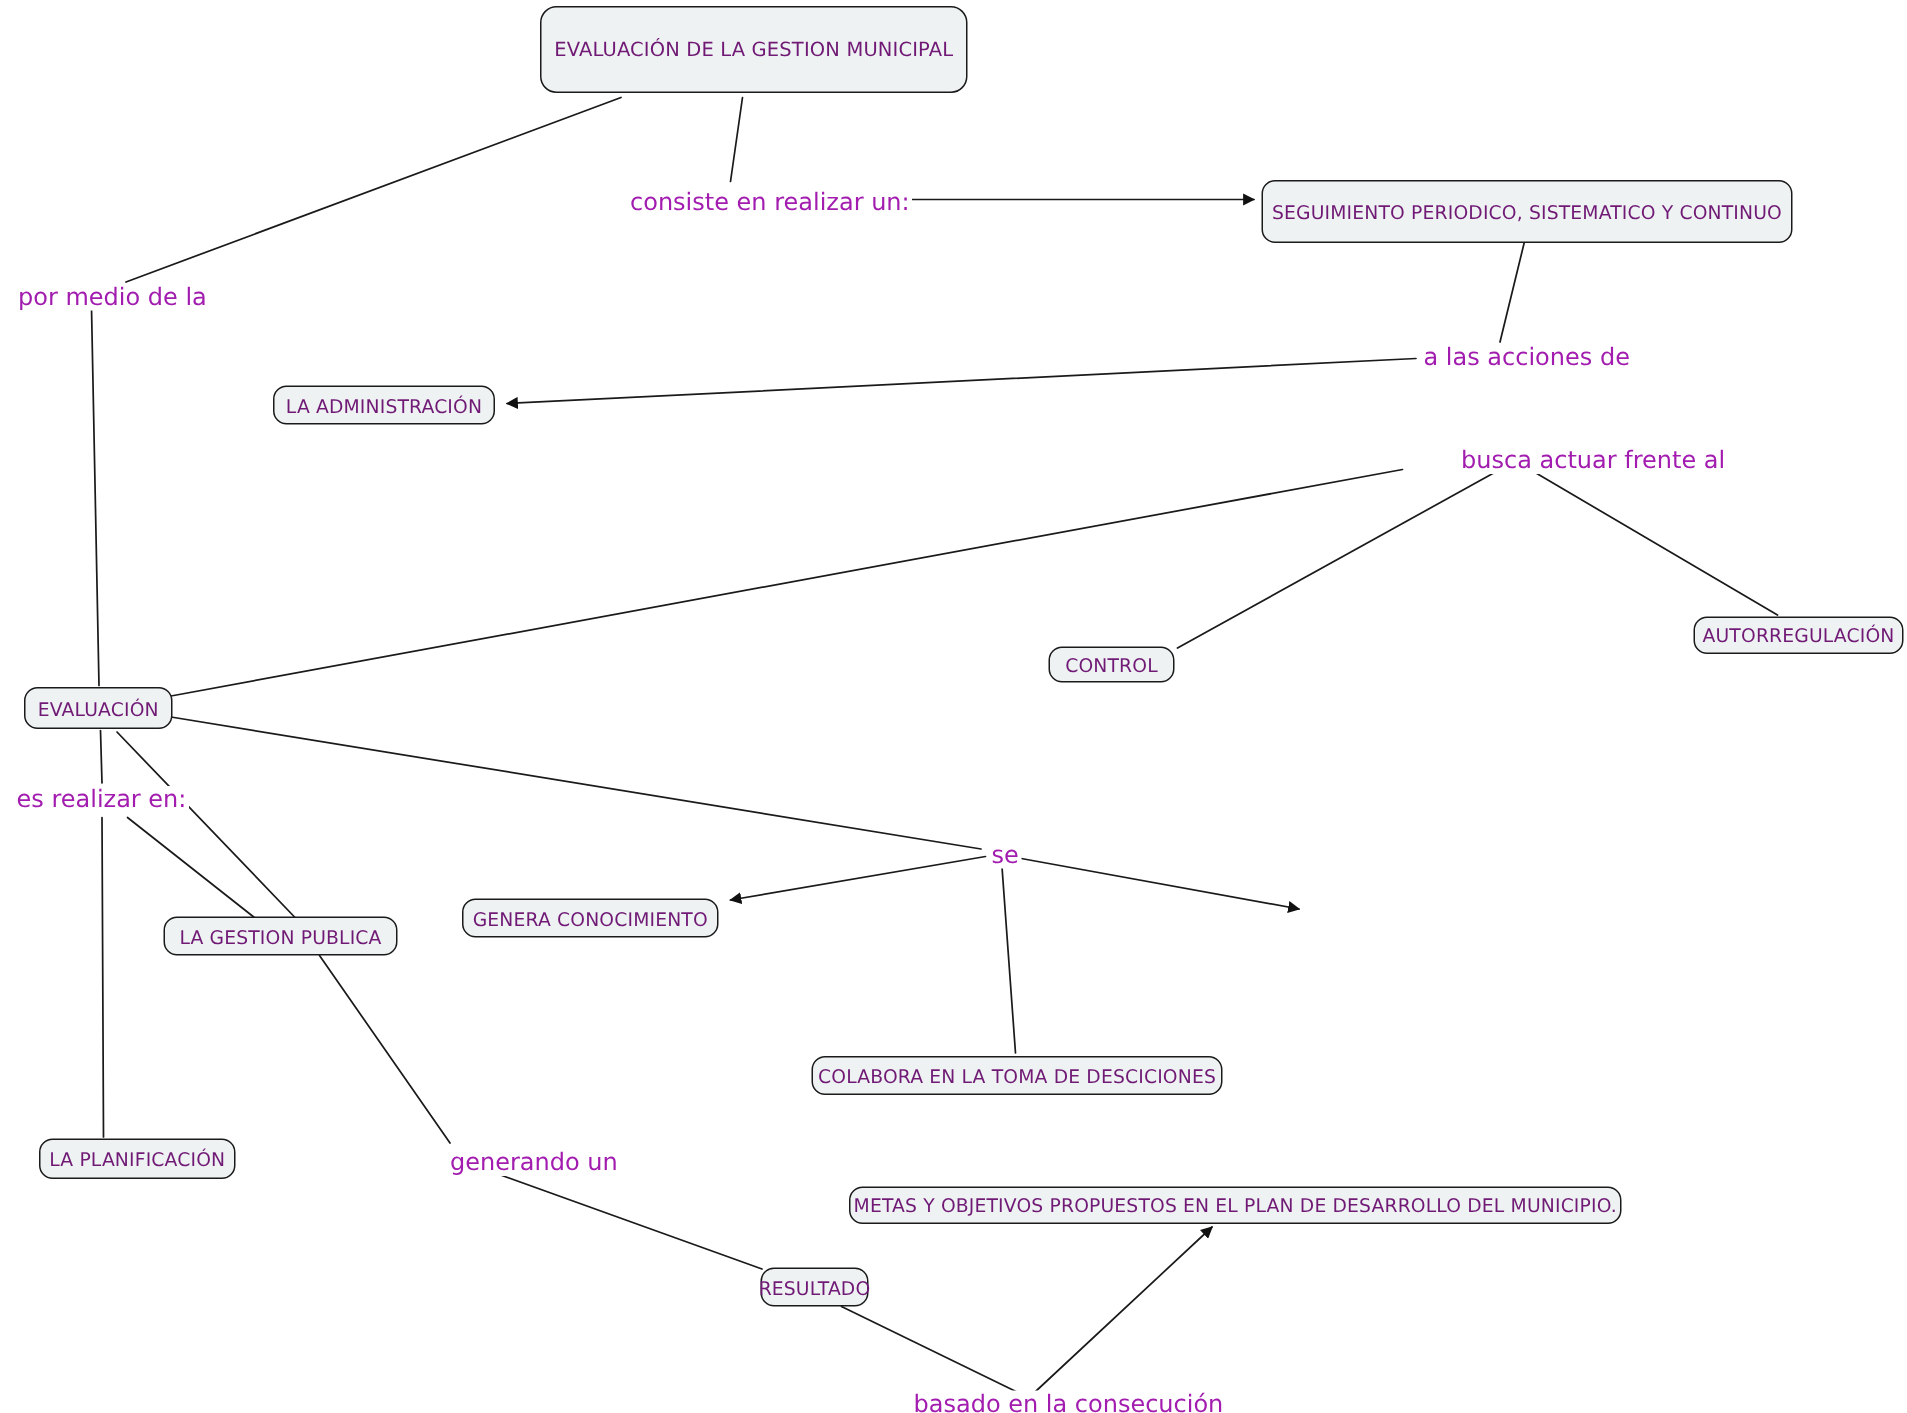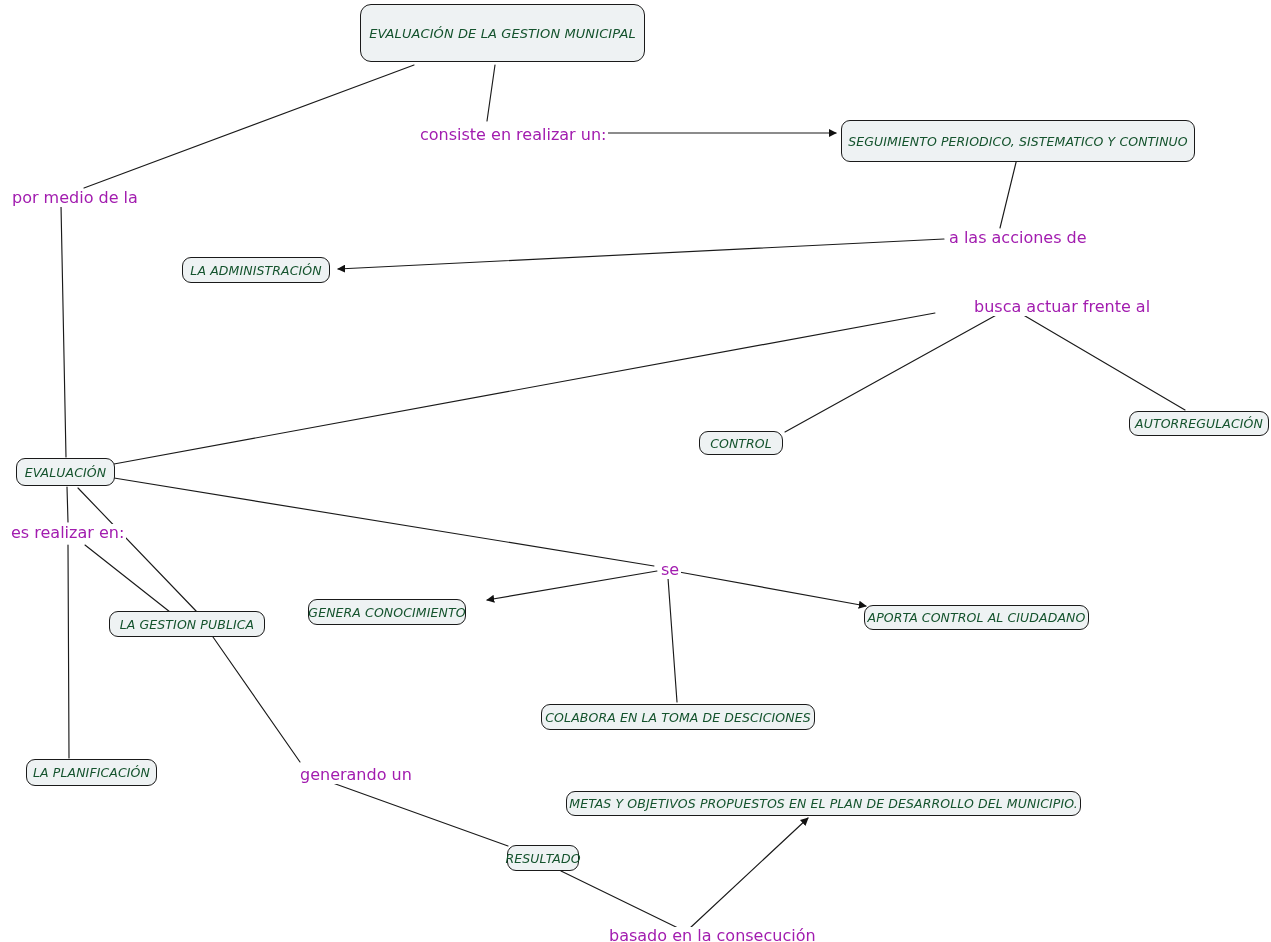--- a/index.html
+++ b/index.html
@@ -23,27 +23,26 @@
   }
   .node{
     position:absolute;
     box-sizing:border-box;
     display:flex;
     align-items:center;
     justify-content:center;
     background:#eef2f3;
     border:1px solid #1a1a1a;
     border-radius:9px;
-    color:#14532d;
+    color:#701a75;
     font-size:12.5px;
     letter-spacing:0.1px;
     white-space:nowrap;
     padding:0 10px;
     z-index:3;
-    font-style:italic;
   }
   .node.root{
     border-radius:11px;
     font-size:13px;
     background:#eef2f3;
   }
   .link-label{
     position:absolute;
     background:#ffffff;
     color:#a21caf;
@@ -120,25 +119,24 @@
   <div class="node" style="left:16px;top:458px;width:99px;height:28px;">EVALUACIÓN</div>
 
   <div class="node" style="left:699px;top:431px;width:84px;height:24px;">CONTROL</div>
 
   <div class="node" style="left:1129px;top:411px;width:140px;height:25px;">AUTORREGULACIÓN</div>
 
   <div class="node" style="left:109px;top:611px;width:156px;height:26px;">LA GESTION PUBLICA</div>
 
   <div class="node" style="left:2px;top:759px;width:131px;height:27px;margin-left:24px;">LA PLANIFICACIÓN</div>
 
-  <div class="node" style="left:308px;top:599px;width:158px;height:26px;">GENERA CONOCIMIENTO</div>
+  <div class="node" style="left:308px;top:599px;width:171px;height:26px;">GENERA CONOCIMIENTO</div>
 
   <div class="node" style="left:541px;top:704px;width:274px;height:26px;">COLABORA EN LA TOMA DE DESCICIONES</div>
 
-  <div class="node" style="left:864px;top:605px;width:225px;height:25px;">APORTA CONTROL AL CIUDADANO</div>
 
   <div class="node" style="left:507px;top:845px;width:72px;height:26px;">RESULTADO</div>
 
   <div class="node" style="left:566px;top:791px;width:515px;height:25px;">METAS Y OBJETIVOS PROPUESTOS EN EL PLAN DE DESARROLLO DEL MUNICIPIO.</div>
 
   <div class="link-label" style="left:418px;top:126px;">consiste en realizar un:</div>
 
   <div class="link-label" style="left:10px;top:189px;">por medio de la</div>
 
   <div class="link-label" style="left:947px;top:229px;">a las acciones de</div>

